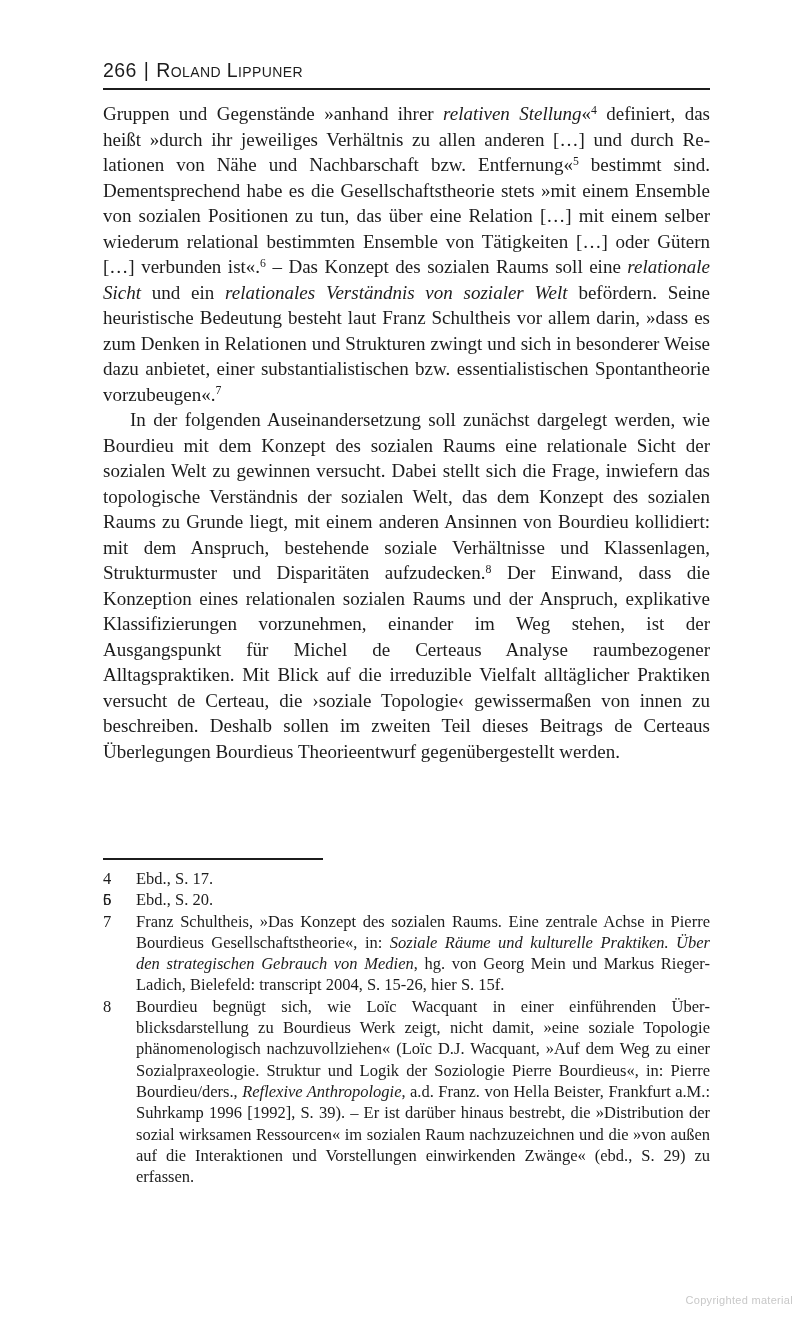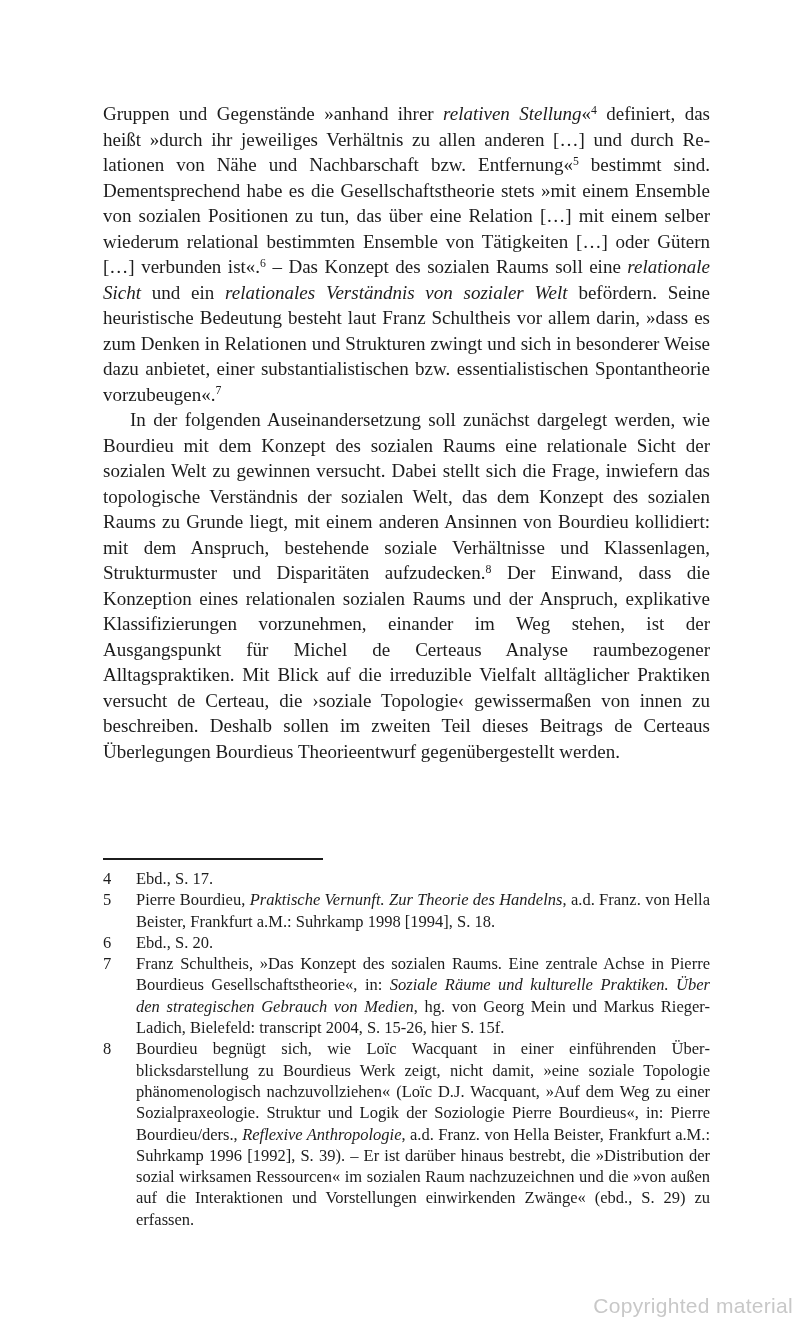--- a/index.html
+++ b/index.html
@@ -68,44 +68,47 @@
     text-align: justify;
     hyphens: manual;
   }
   .footnote { position: relative; padding-left: 33px; margin: 0; }
   .fn-num { position: absolute; left: 0; top: 0; }
   .watermark {
     position: absolute;
     right: 7px;
     top: 1294px;
     font-family: "Liberation Sans", sans-serif;
-    font-size: 21px;
+    font-size: 11px;
     color: #c8c8c8;
     letter-spacing: 0.3px;
   }
 </style>
 </head>
 <body>
 
 <div class="page">
 
+  <div class="running-header">
+    <span>266</span><span class="sep">|</span><span class="author">Roland Lippuner</span>
+  </div>
 
   <div class="body-text">
     <p class="para"><span>Gruppen und Gegenstände »anhand ihrer </span><span style="font-style: italic;">relativen Stellung</span><span>«</span><sup>4</sup><span> definiert, das heißt »durch ihr jeweiliges Verhältnis zu allen anderen […] und durch Re­lationen von Nähe und Nachbarschaft bzw. Entfernung«</span><sup>5</sup><span> bestimmt sind. Dementsprechend habe es die Gesellschaftstheorie stets »mit einem En­semble von sozialen Positionen zu tun, das über eine Relation […] mit einem selber wiederum relational bestimmten Ensemble von Tätigkeiten […] oder Gütern […] verbunden ist«.</span><sup>6</sup><span> – Das Konzept des sozialen Raums soll eine </span><span style="font-style: italic;">relationale Sicht</span><span> und ein </span><span style="font-style: italic;">relationales Verständnis von sozialer Welt</span><span> befördern. Seine heuristische Bedeutung besteht laut Franz Schultheis vor allem darin, »dass es zum Denken in Relationen und Strukturen zwingt und sich in besonderer Weise dazu anbietet, einer substantialistischen bzw. essentialistischen Spontantheorie vorzubeugen«.</span><sup>7</sup></p>
     <p class="para indent"><span>In der folgenden Auseinandersetzung soll zunächst dargelegt werden, wie Bourdieu mit dem Konzept des sozialen Raums eine relationale Sicht der sozialen Welt zu gewinnen versucht. Dabei stellt sich die Frage, inwie­fern das topologische Verständnis der sozialen Welt, das dem Konzept des sozialen Raums zu Grunde liegt, mit einem anderen Ansinnen von Bour­dieu kollidiert: mit dem Anspruch, bestehende soziale Verhältnisse und Klassenlagen, Strukturmuster und Disparitäten aufzudecken.</span><sup>8</sup><span> Der Ein­wand, dass die Konzeption eines relationalen sozialen Raums und der An­spruch, explikative Klassifizierungen vorzunehmen, einander im Weg ste­hen, ist der Ausgangspunkt für Michel de Certeaus Analyse raumbezo­gener Alltagspraktiken. Mit Blick auf die irreduzible Vielfalt alltäglicher Praktiken versucht de Certeau, die ›soziale Topologie‹ gewissermaßen von innen zu beschreiben. Deshalb sollen im zweiten Teil dieses Beitrags de Certeaus Überlegungen Bourdieus Theorieentwurf gegenübergestellt wer­den.</span></p>
   </div>
 
   <div class="footnote-rule"></div>
 
   <div class="footnotes">
     <div class="footnote">
       <span class="fn-num">4</span><span class="fn-text"><span>Ebd., S. 17.</span></span>
     </div>
     <div class="footnote">
-      <span class="fn-num">5</span><span class="fn-text"><span>Pierre Bourdieu, </span><span style="font-style: italic;">Praktische Vernunft. Zur Theorie des Handelns</span><span>, a.d. Franz. von Hella Beister, Frankfurt a.M.: Suhrkamp 1998 [1994], S. 18.</span></span>
+      <span class="fn-num">5</span>
     </div>
     <div class="footnote">
       <span class="fn-num">6</span><span class="fn-text"><span>Ebd., S. 20.</span></span>
     </div>
     <div class="footnote">
       <span class="fn-num">7</span><span class="fn-text"><span>Franz Schultheis, »Das Konzept des sozialen Raums. Eine zentrale Achse in Pierre Bourdieus Gesellschaftstheorie«, in: </span><span style="font-style: italic;">Soziale Räume und kulturelle Praktiken. Über den strategischen Gebrauch von Medien</span><span>, hg. von Georg Mein und Markus Rieger-Ladich, Bielefeld: transcript 2004, S. 15-26, hier S. 15f.</span></span>
     </div>
     <div class="footnote">
       <span class="fn-num">8</span><span class="fn-text"><span>Bourdieu begnügt sich, wie Loïc Wacquant in einer einführenden Über­blicksdarstellung zu Bourdieus Werk zeigt, nicht damit, »eine soziale Topo­logie phänomenologisch nachzuvollziehen« (Loïc D.J. Wacquant, »Auf dem Weg zu einer Sozialpraxeologie. Struktur und Logik der Soziologie Pierre Bourdieus«, in: Pierre Bourdieu/ders., </span><span style="font-style: italic;">Reflexive Anthropologie</span><span>, a.d. Franz. von Hella Beister, Frankfurt a.M.: Suhrkamp 1996 [1992], S. 39). – Er ist darüber hinaus bestrebt, die »Distribution der sozial wirksamen Ressourcen« im sozialen Raum nachzuzeichnen und die »von außen auf die Interaktionen und Vorstellungen einwirkenden Zwänge« (ebd., S. 29) zu erfassen.</span></span>
     </div>

